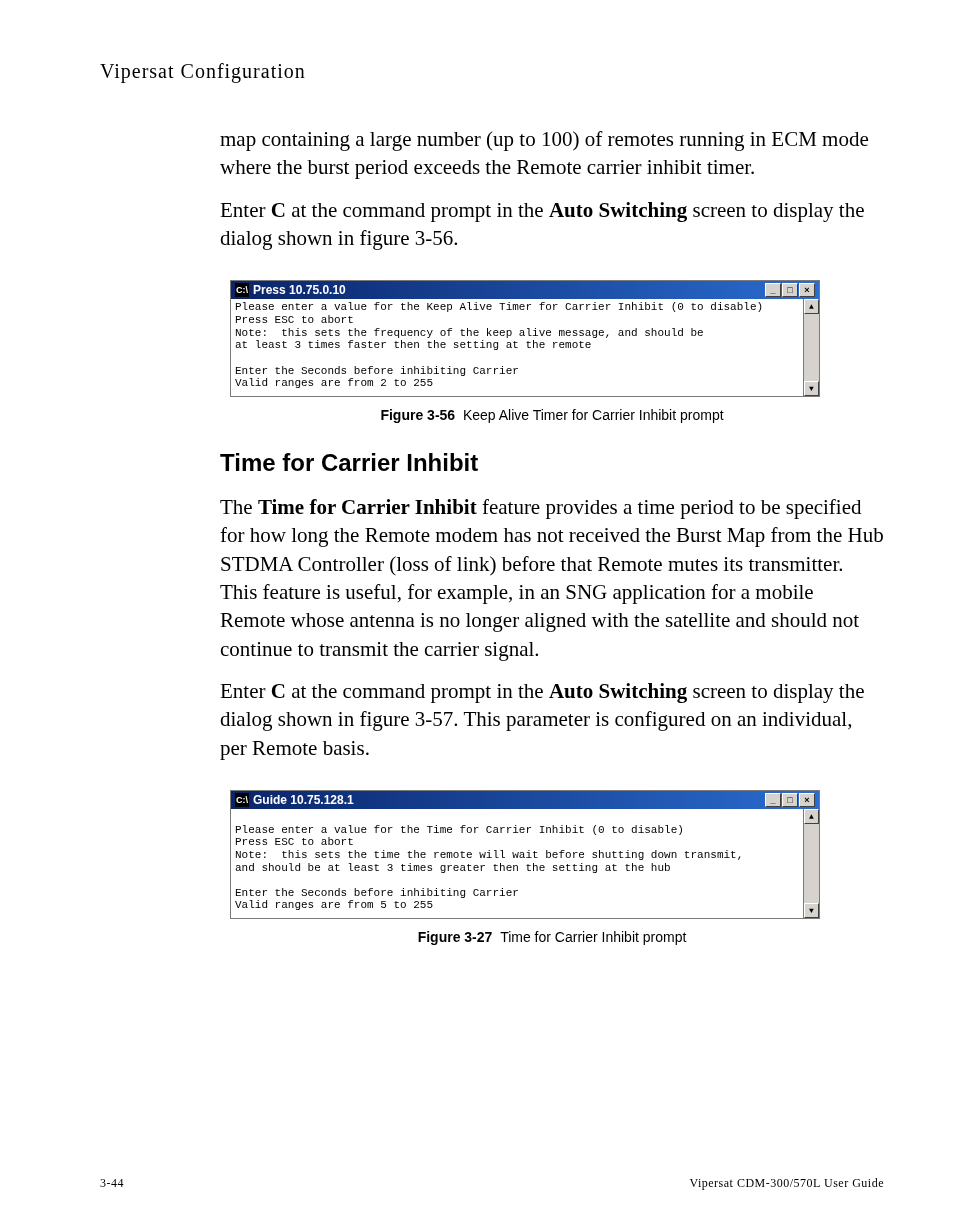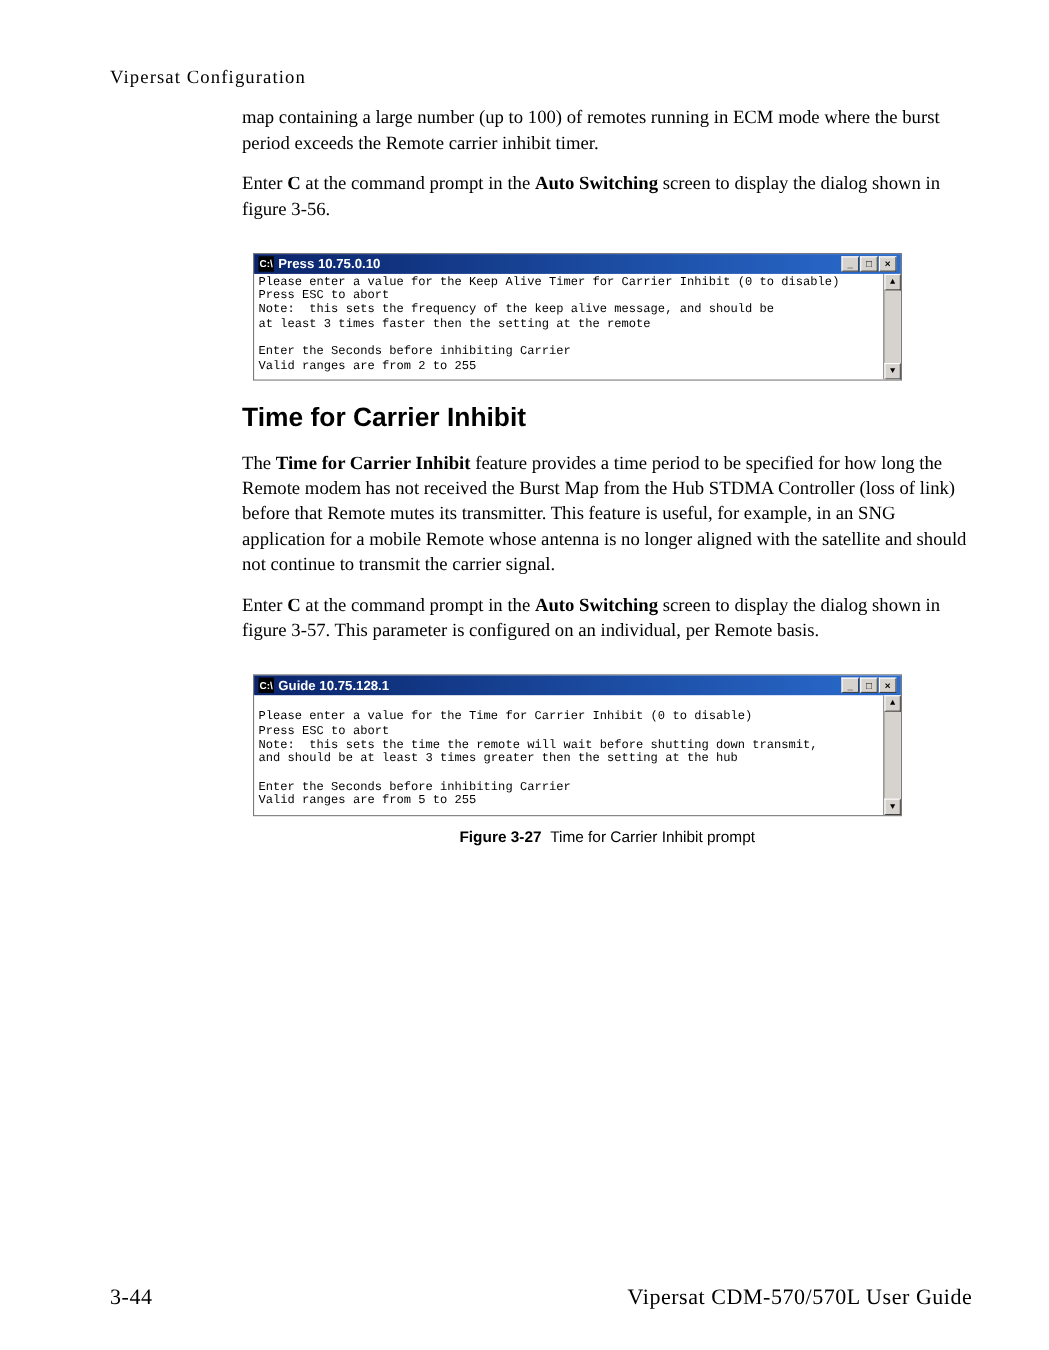--- a/index.html
+++ b/index.html
@@ -10,30 +10,30 @@
     body {
       font-family: Georgia, "Times New Roman", serif;
       background: #fff;
       color: #000;
       width: 954px;
       height: 1227px;
       padding: 60px 70px 40px 100px;
       position: relative;
     }
     .header-title {
-      font-size: 17px;
+      font-size: 20px;
       letter-spacing: 1px;
-      margin-bottom: 16px;
+      margin-bottom: 42px;
       font-family: Liberation Serif, serif;
     }
     .content {
       margin-left: 120px;
     }
     .para {
-      font-size: 17px;
+      font-size: 21px;
       line-height: 1.35;
       margin-bottom: 14px;
     }
     .bold {
       font-weight: bold;
     }
     .italic {
       font-style: italic;
     }
     .figure-wrap {
@@ -139,21 +139,21 @@
       font-weight: bold;
       margin: 20px 0 16px 0;
     }
     .footer {
       position: absolute;
       bottom: 36px;
       left: 100px;
       right: 70px;
       display: flex;
       justify-content: space-between;
-      font-size: 20px;
+      font-size: 12px;
       letter-spacing: 0.5px;
     }
   </style>
 </head>
 <body>
 
 <div class="header-title">Vipersat Configuration</div>
 
 <div class="content">
 
@@ -180,20 +180,23 @@
       <div class="telnet-body"><span>Please enter a value for the Keep Alive Timer for Carrier Inhibit (0 to disable)
 Press ESC to abort
 Note:  this sets the frequency of the keep alive message, and should be
 at least 3 times faster then the setting at the remote
 
 Enter the Seconds before inhibiting Carrier
 Valid ranges are from 2 to 255</span><div class="scrollbar"><div class="scroll-btn scroll-up">▲</div><div class="scroll-btn scroll-down">▼</div></div></div>
     </div>
   </div>
 
+  <div class="figure-caption">
+    <span class="figure-label">Figure 3-56</span>&nbsp;&nbsp;<span>Keep Alive Timer for Carrier Inhibit prompt</span>
+  </div>
 
 
   <h2 class="section-heading">Time for Carrier Inhibit</h2>
 
 
   <p class="para">
     <span>The </span><span class="bold">Time for Carrier Inhibit</span><span> feature provides a time period to be specified for how long the Remote modem has not received the Burst Map from the Hub STDMA Controller (loss of link) before that Remote mutes its transmitter. This feature is useful, for example, in an SNG application for a mobile Remote whose antenna is no longer aligned with the satellite and should not continue to transmit the carrier signal.</span>
   </p>
 
   <p class="para">
@@ -225,14 +228,14 @@
   </div>
 
   <div class="figure-caption">
     <span class="figure-label">Figure 3-27</span>&nbsp;&nbsp;<span>Time for Carrier Inhibit prompt</span>
   </div>
 
 </div>
 
 <div class="footer">
   <span>3-44</span>
-  <span>Vipersat CDM-570/570L User Guide</span>
+  <span>Vipersat CDM-300/570L User Guide</span>
 </div>
 
 </body></html>

